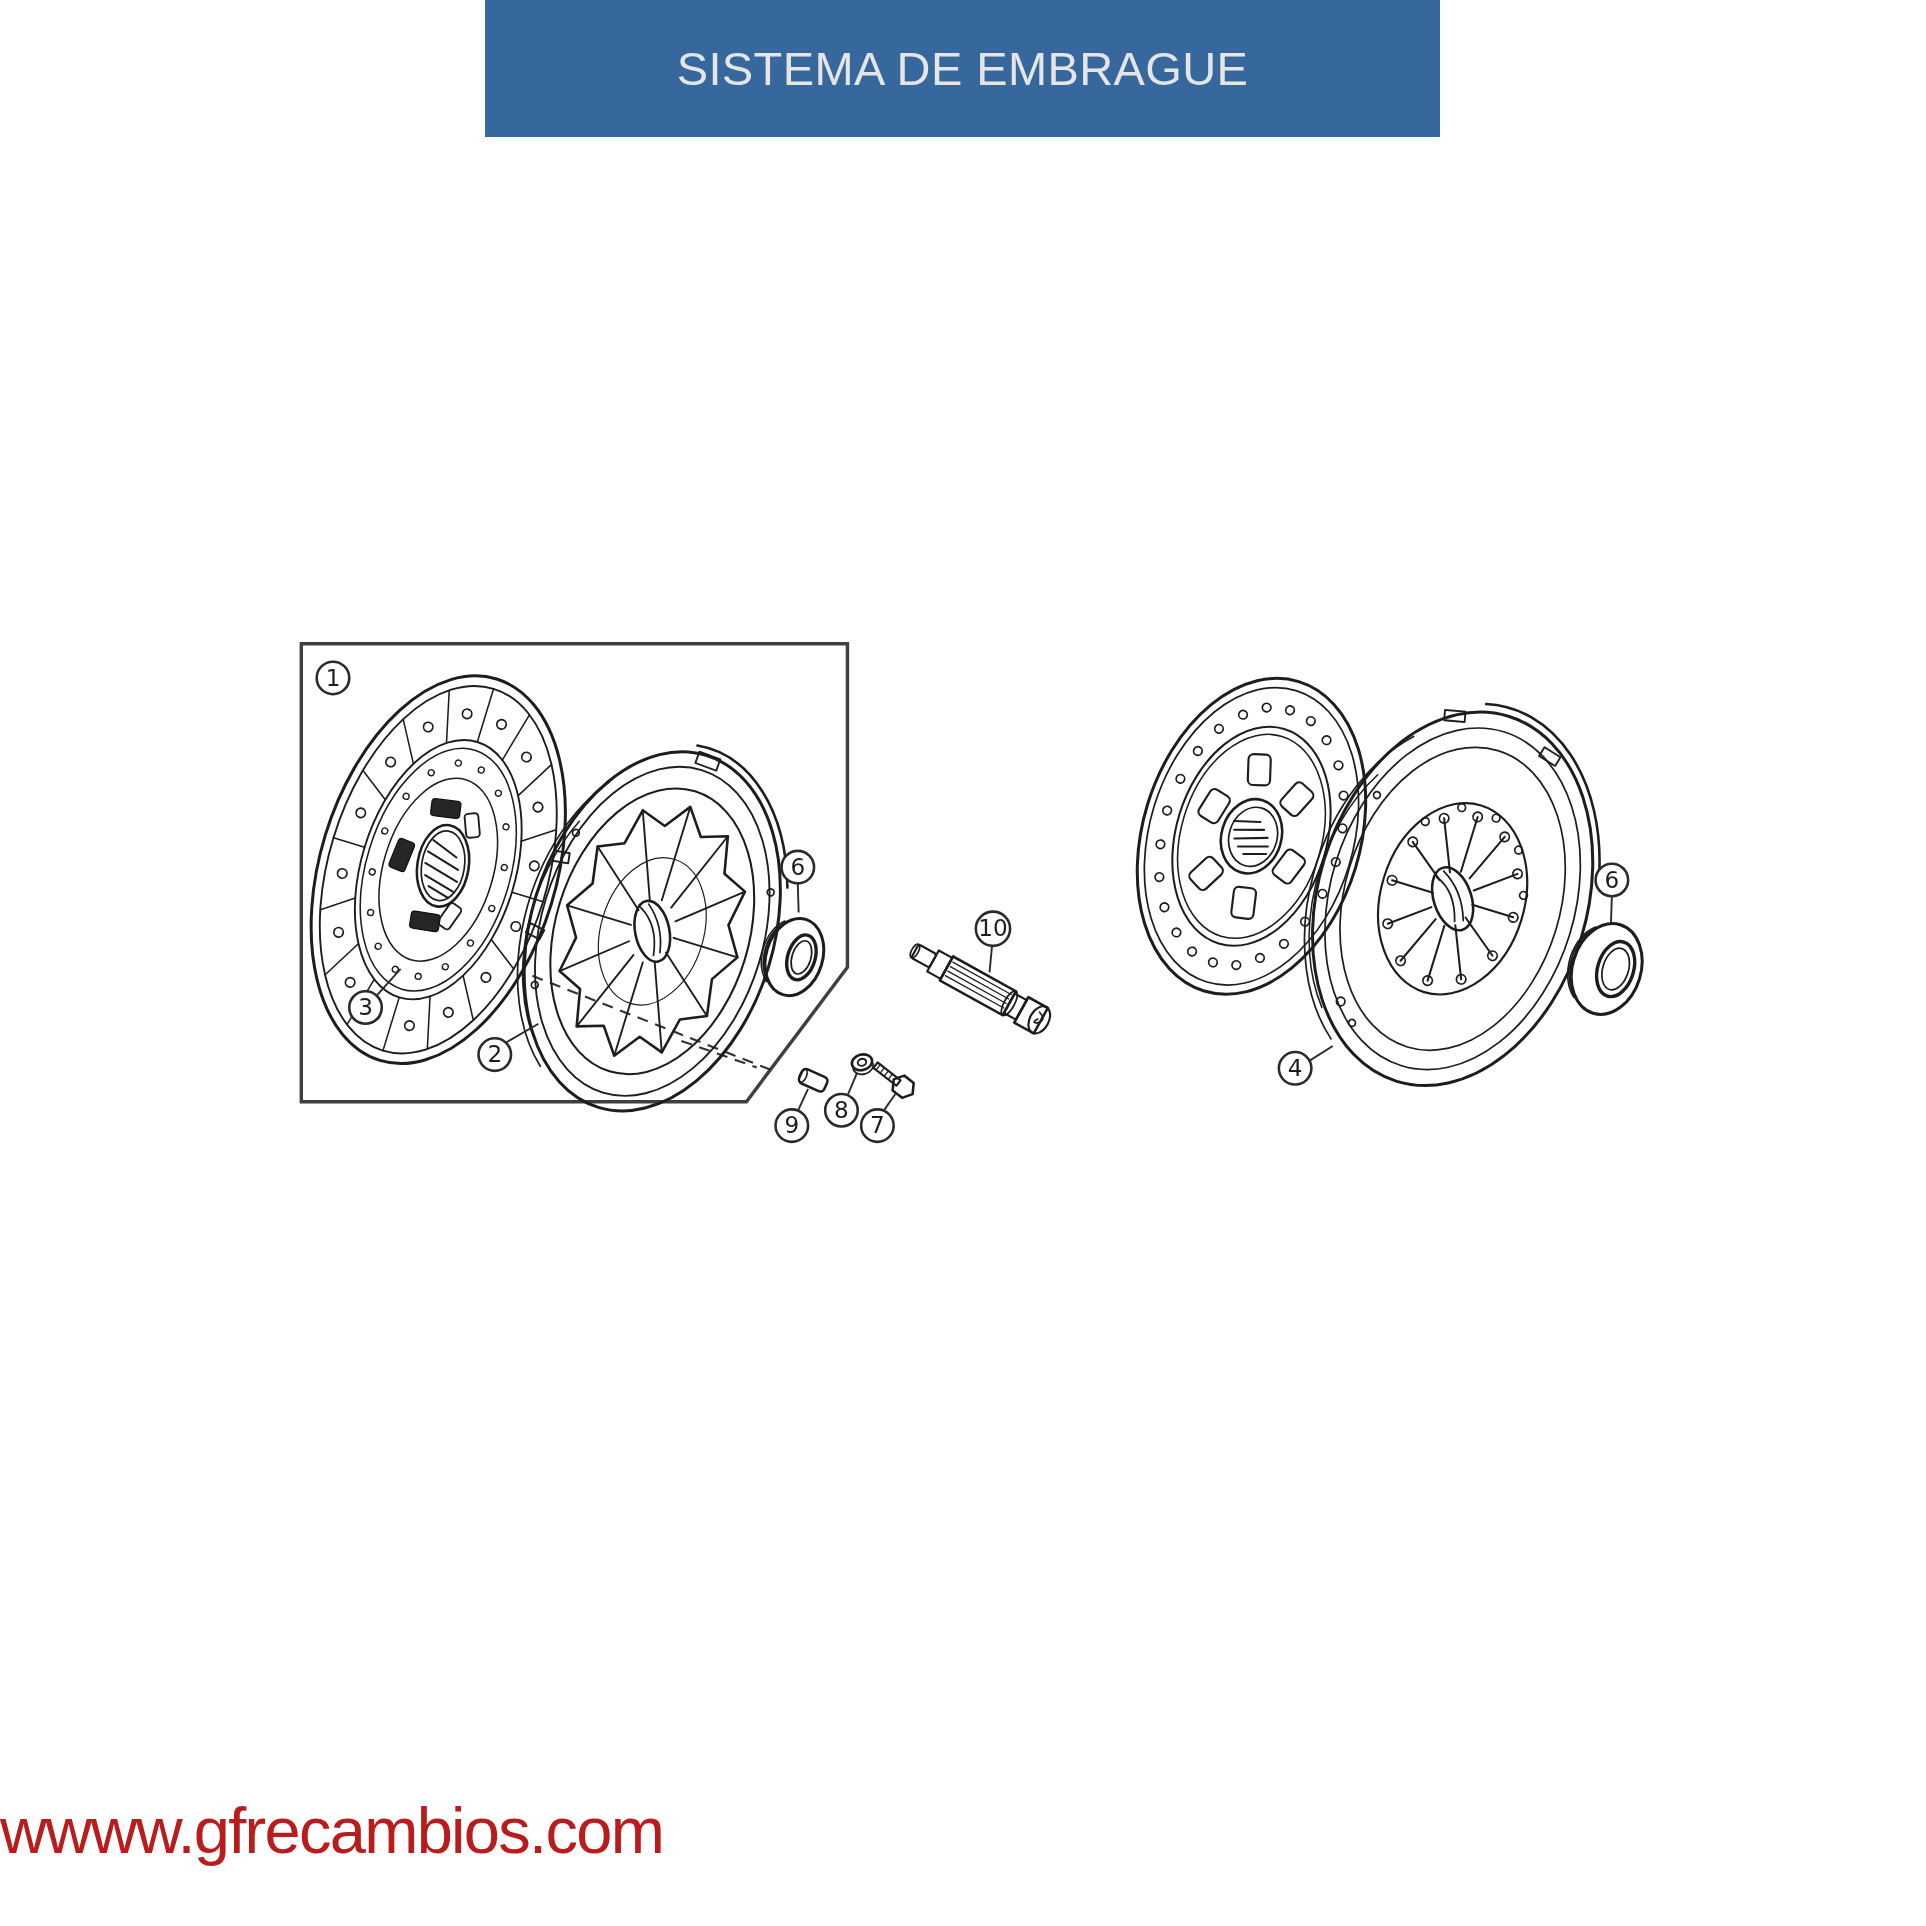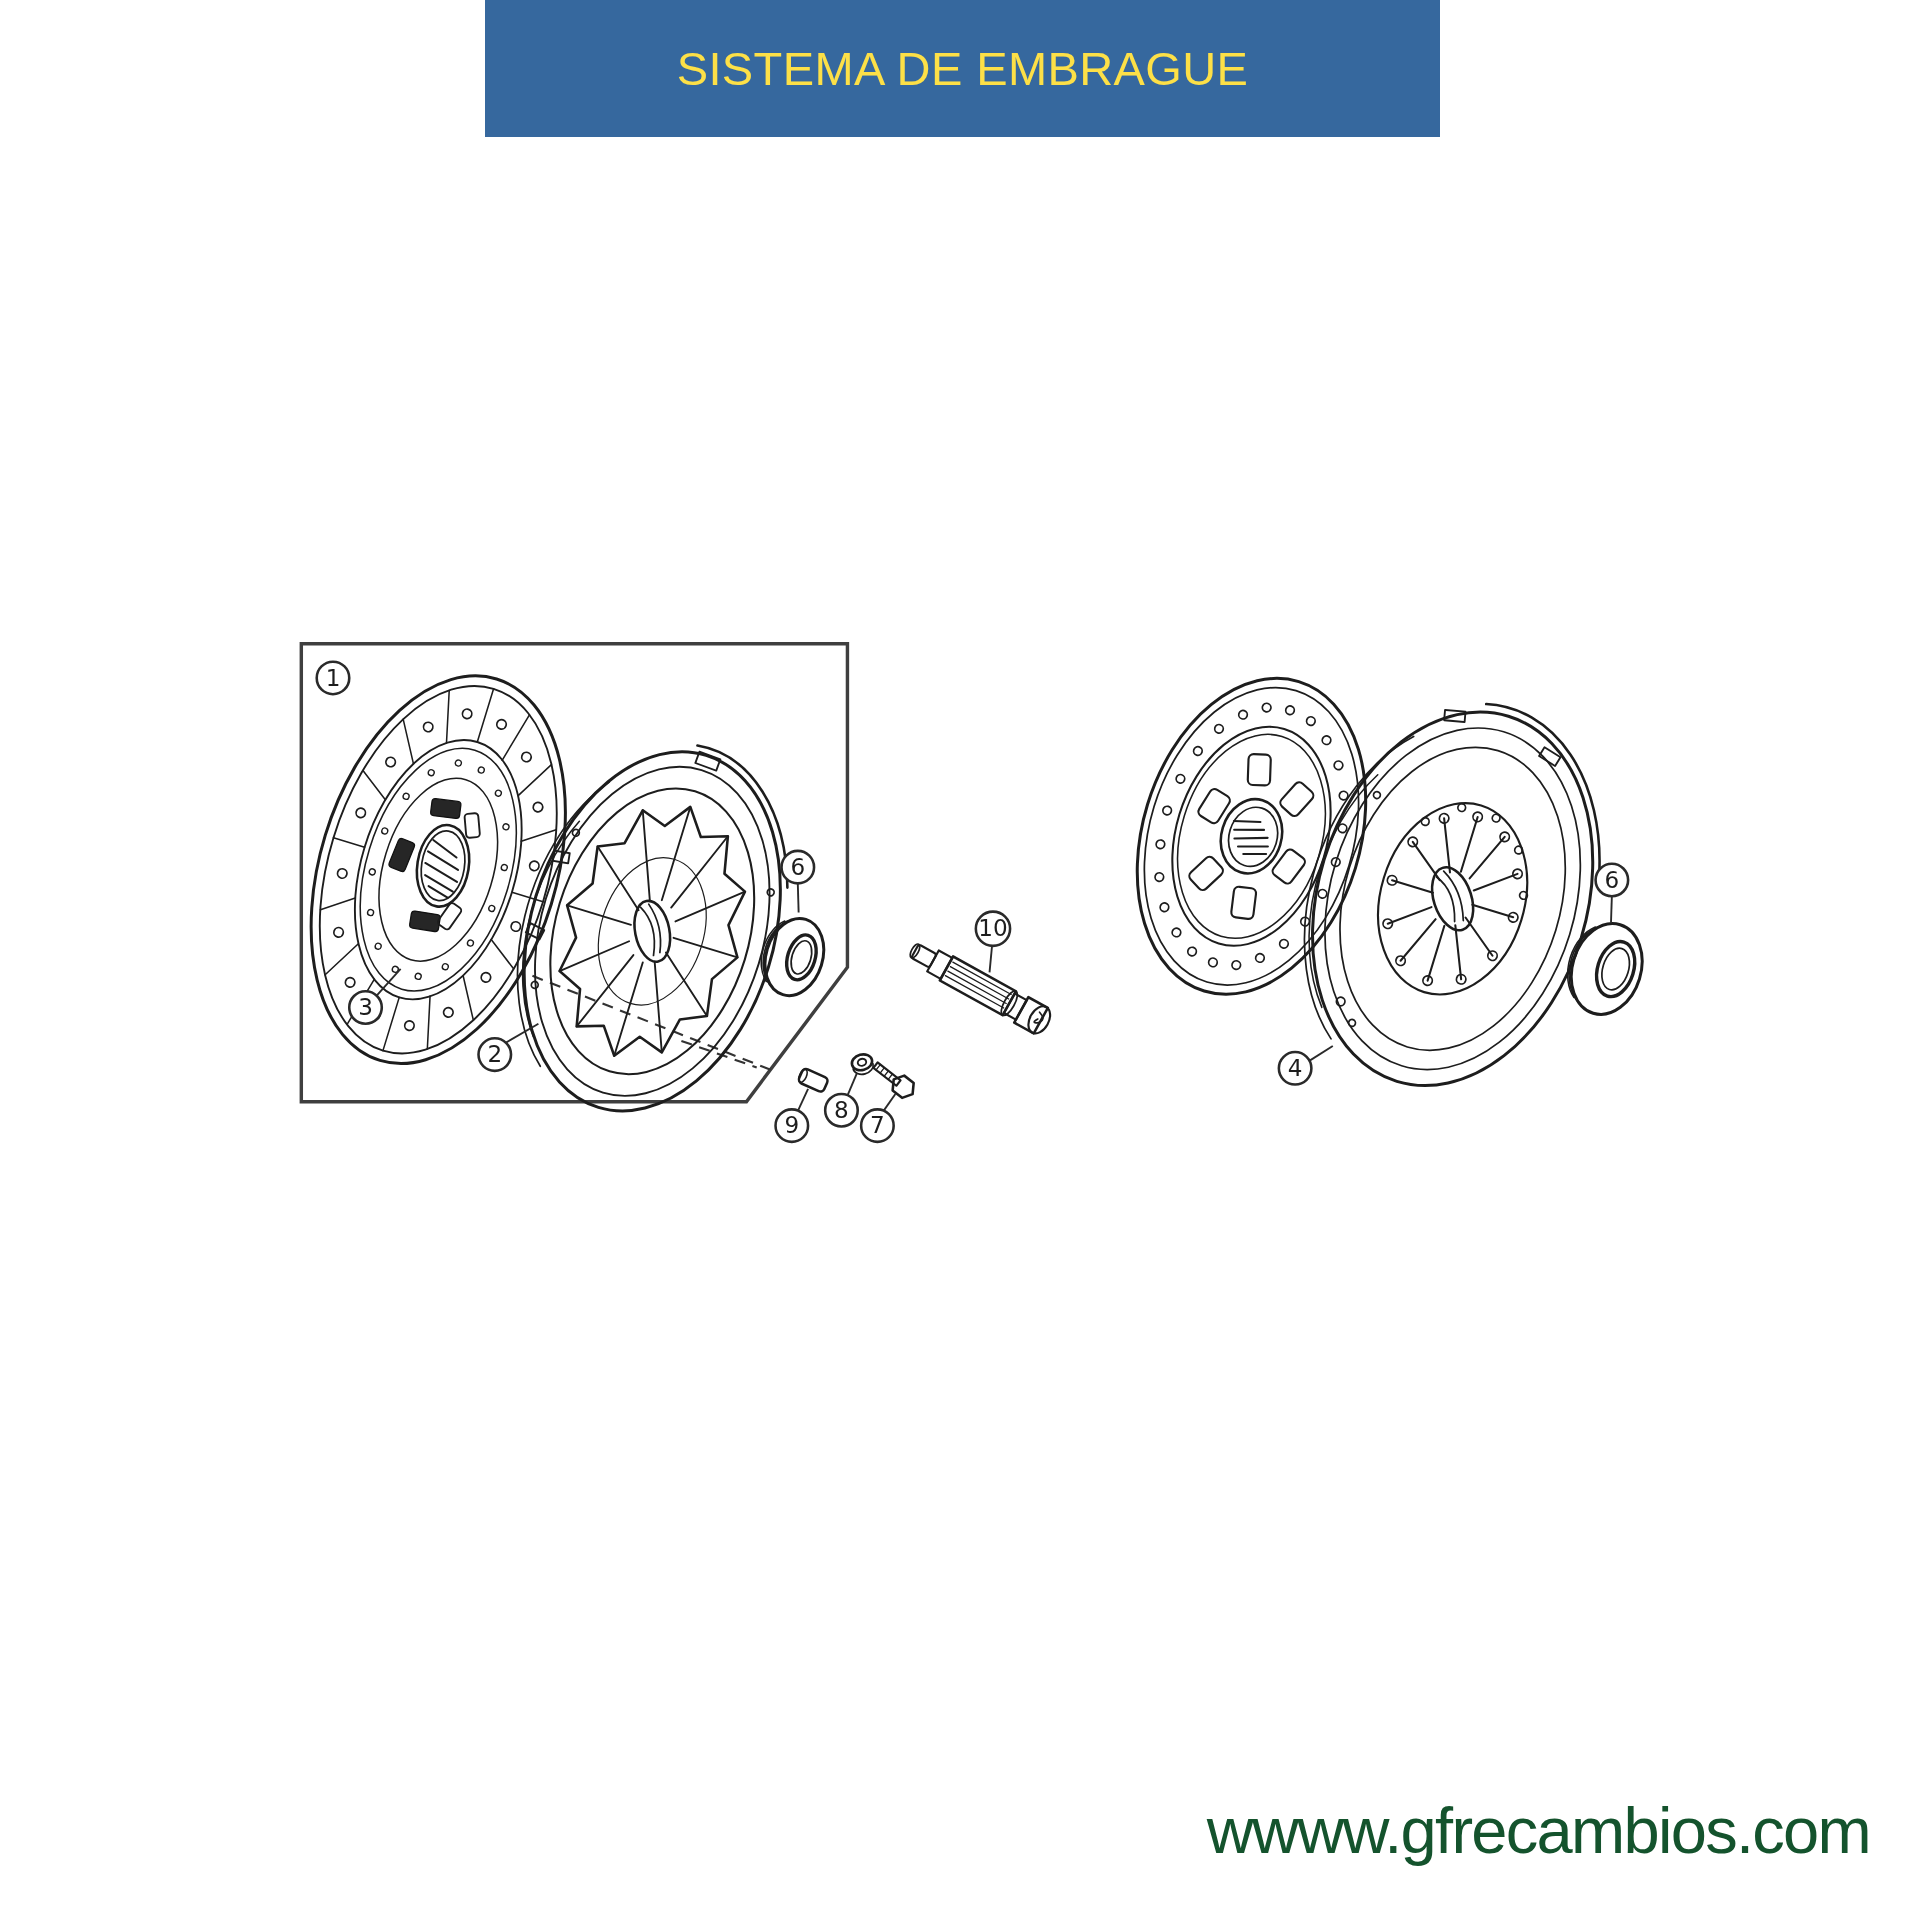--- a/index.html
+++ b/index.html
@@ -2,26 +2,26 @@
 <html style="font-size:13.7px"><head>
 <meta charset="utf-8">
 <style>
   html,body{margin:0;padding:0;}
   body{
     width:1926px;height:1926px;position:relative;background:#ffffff;
     font-family:"Liberation Sans","DejaVu Sans",sans-serif;overflow:hidden;
   }
   .header-bar{
     position:absolute;left:485px;top:0;width:955px;height:137px;
-    background:#36689e;color:#fde047;text-align:center;line-height:137px;
+    background:#36689e;color:#e5e5e5;text-align:center;line-height:137px;
     font-size:47px;font-weight:400;letter-spacing:0.4px;
   }
   .footer-url{
-    position:absolute;left:0;top:1793px;width:1870px;text-align:right;
-    color:#14532d;font-size:65px;letter-spacing:-1.7px;font-weight:400;
+    position:absolute;left:0;top:1793px;width:1870px;text-align:left;
+    color:#b91c1c;font-size:65px;letter-spacing:-1.7px;font-weight:400;
   }
   svg.scene{position:absolute;left:0;top:0;}
   .ln{stroke:#1d1d1d;fill:none;stroke-linecap:round;stroke-linejoin:round;}
   .box{stroke:#3f3f3f;stroke-width:4;fill:none;}
   .dash{stroke:#333;stroke-width:2.5;fill:none;stroke-dasharray:13 9;}
   .callout-circle{fill:#ffffff;stroke:#2a2a2a;stroke-width:3;}
   .callout-text{fill:#1d1d1d;font-size:27px;text-anchor:middle;font-family:"DejaVu Sans",sans-serif;}
   .leader{stroke:#2a2a2a;stroke-width:2.2;fill:none;}
   .darkwin{fill:#262626;stroke:#111;stroke-width:1.5;}
 </style>

